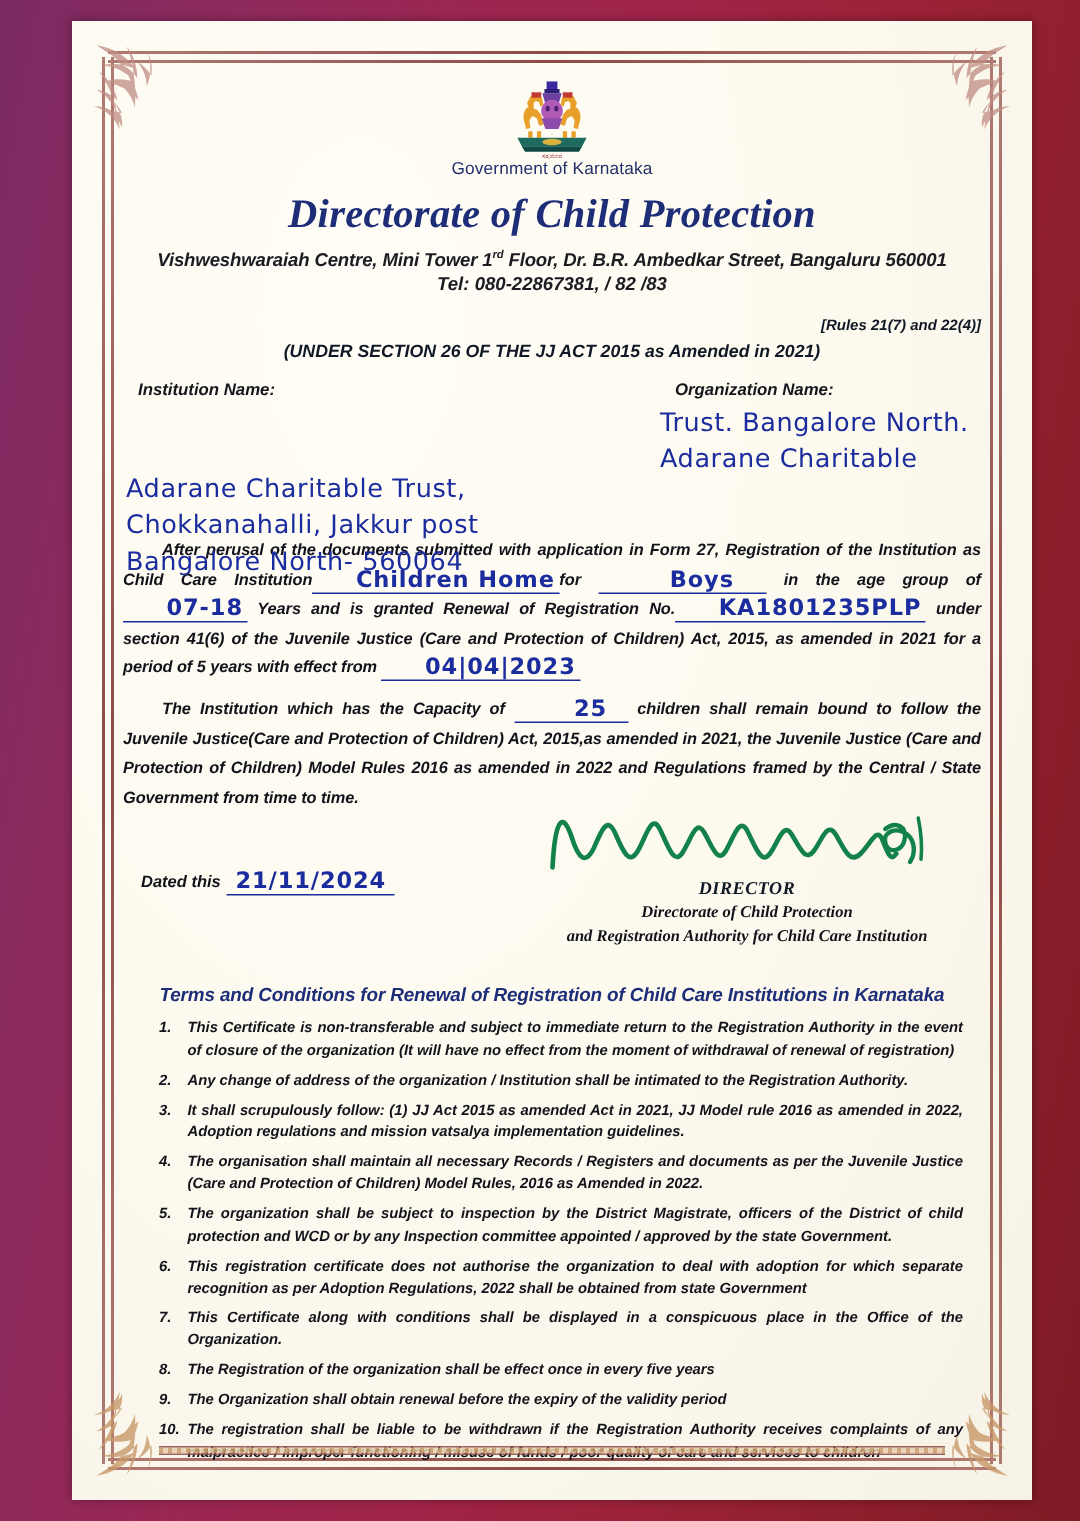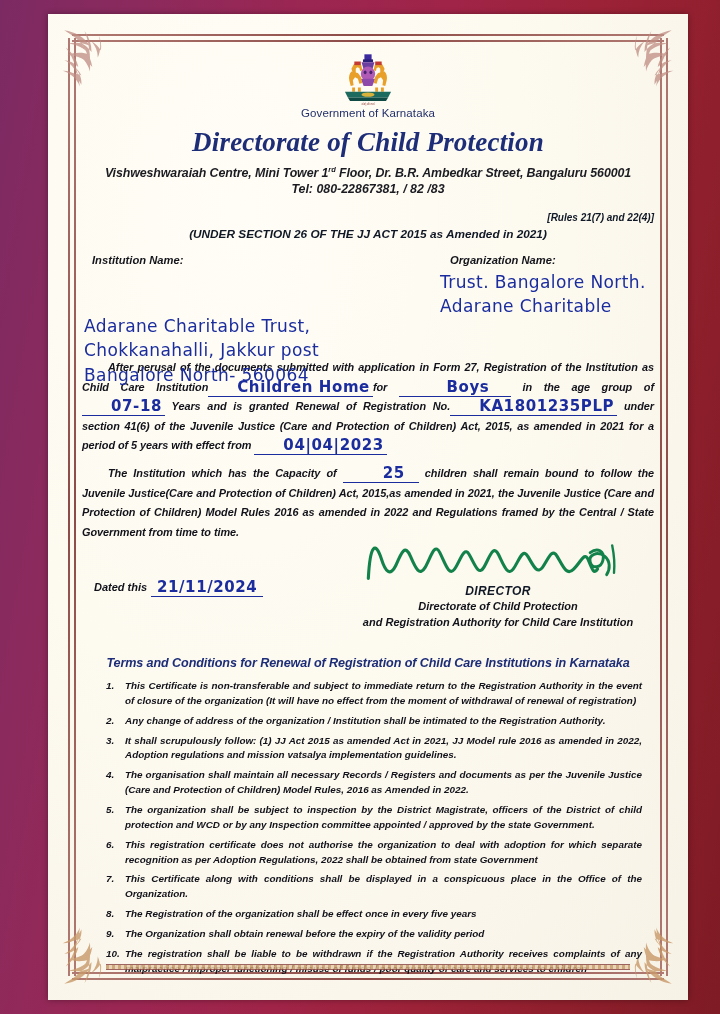--- a/index.html
+++ b/index.html
@@ -126,21 +126,21 @@
   }
   .fill.wide { min-width:112px; text-align:center; }
   .fill.mid  { min-width:76px;  text-align:center; }
 
   
   .signrow { position:relative; height:86px; margin-top:16px; }
   .dated {
     position:absolute; left:12px; top:22px;
     font-size:11px; font-style:italic; font-weight:bold; color:#12121a;
   }
-  .sigblock { position:absolute; right:6px; top:-20px; width:300px; text-align:center; }
+  .sigblock { position:absolute; right:6px; top:-20px; width:300px; text-align:center;font-family:Liberation Serif, serif; }
   .sigink { height:44px; margin-bottom:-2px; }
   .dir {
     font-size:12px; font-weight:bold; font-style:italic;
     color:#101826; letter-spacing:.4px;
   }
   .dirsub {
     font-size:11px; font-style:italic; font-weight:bold; color:#12121a;
     margin-top:1px; line-height:1.4;
   }
 

